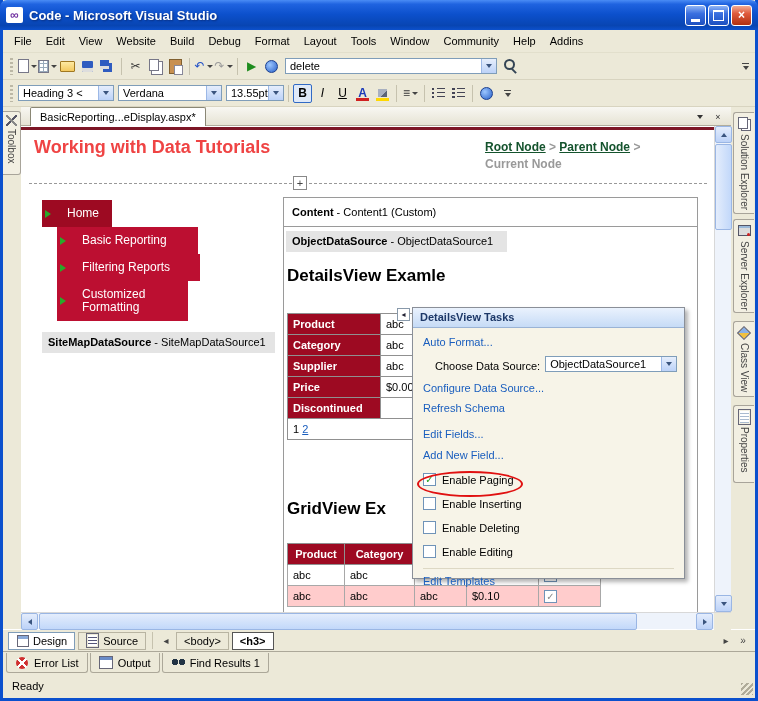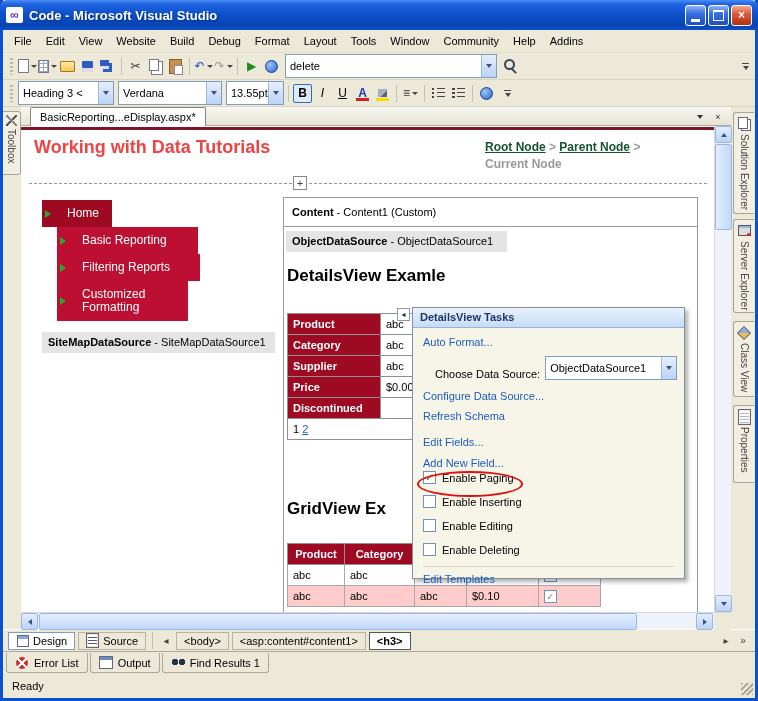--- a/index.html
+++ b/index.html
@@ -42,21 +42,21 @@
   .ic-marker::after{content:"";position:absolute;bottom:2px;left:3px;width:13px;height:3px;background:#ffd800}
   .ic-fontcolor{color:#1a3ab8;font-weight:bold;font-size:12px}
   .ic-fontcolor::after{content:"";position:absolute;bottom:2px;left:3px;width:13px;height:3px;background:#d02020}
   .ic-numlist::before{content:"";width:8px;height:11px;background:repeating-linear-gradient(180deg,#445 0 1px,transparent 1px 4px);margin-left:5px}
   .ic-numlist::after{content:"";position:absolute;left:3px;top:4px;width:2px;height:11px;background:repeating-linear-gradient(180deg,#445 0 2px,transparent 2px 4px)}
   .ic-bullist::before{content:"";width:8px;height:11px;background:repeating-linear-gradient(180deg,#445 0 1px,transparent 1px 4px);margin-left:5px}
   .ic-bullist::after{content:"";position:absolute;left:3px;top:4px;width:3px;height:11px;background:repeating-linear-gradient(180deg,#445 0 2px,transparent 2px 4px)}
   .ovf{width:13px;height:19px;display:flex;flex-direction:column;align-items:center;justify-content:center;margin-left:auto}
   .ovf::before{content:"";width:7px;height:1px;background:#444;margin-bottom:2px}
   .ovf::after{content:"";border-top:4px solid #444;border-left:3px solid transparent;border-right:3px solid transparent}
-  .combo{height:24px;background:#fff;border:1px solid #7f9db9;display:flex;align-items:center;flex:none}
+  .combo{height:16px;background:#fff;border:1px solid #7f9db9;display:flex;align-items:center;flex:none}
   .combo-text{flex:1;padding:0 4px;font-size:11px;white-space:nowrap;overflow:hidden}
   .combo-arrow{width:15px;align-self:stretch;background:linear-gradient(#e6eefc,#bcd2f8);border-left:1px solid #9cb8e6;display:flex;align-items:center;justify-content:center}
   .combo-arrow::after{content:"";border-top:4px solid #3a547e;border-left:3px solid transparent;border-right:3px solid transparent}
   .tb-active{border:1px solid #316ac5;background:#dfe9f8;border-radius:2px}
   .fmt-b{font-weight:bold}.fmt-i{font-style:italic}.fmt-u{text-decoration:underline}
 
   
   .mid{position:relative;height:522px}
   .side-left{position:absolute;left:0;top:0;width:18px;height:100%}
   .ltab{position:absolute;left:0;top:4px;width:18px;height:64px;background:#f2efe2;border:1px solid #a8a49a;border-left:none;border-radius:0 3px 3px 0;display:flex;flex-direction:column;align-items:center;padding-top:3px;gap:3px}
@@ -117,21 +117,21 @@
   tr.alt td{background:#ffcccc}
   .cb{display:inline-block;width:13px;height:13px;background:#fff;border:1px solid #6f93b8;text-align:center;line-height:11px;font-size:10px;vertical-align:middle}
   .cb .ck{color:#1f9e1f;font-weight:bold}
   .cb.gray .ck{color:#8a8a8a}
 
   
   .tasks{position:absolute;left:391px;top:181px;width:273px;height:272px;background:#f7f4e8;border:1px solid #8a8f98;box-shadow:3px 3px 4px rgba(0,0,0,.3);z-index:5}
   .tasks-title{height:20px;background:linear-gradient(#eaf2fd,#c6dbf6);border-bottom:1px solid #9ab3d5;font-weight:bold;font-size:11px;color:#1d3868;line-height:19px;padding:0 7px}
   .tasks-body{padding:7px 10px 0;font-size:11px}
   .tlink{display:block;color:#1a5ebe;text-decoration:none;line-height:14px}
-  .mb7{margin-bottom:7px}.mb6{margin-bottom:6px}.mb12{margin-bottom:12px}.mb10{}
+  .mb7{margin-bottom:7px}.mb6{margin-bottom:6px}.mb12{margin-bottom:12px}.mb10{margin-bottom:10px}
   .choose-row{display:flex;align-items:flex-end;margin:3px 12px 9px}
   .choose-row .lbl{flex:none;margin-right:5px}
   .tcheck{display:flex;align-items:center;gap:6px;margin-bottom:9px;height:15px}
   .edit-templates-row{border-top:1px solid #ddd8c4;padding-top:5px;margin-top:2px}
   .annot{position:absolute;left:4px;top:163px;width:106px;height:26px;border:2px solid #e01010;border-radius:50%;z-index:9;pointer-events:none}
 
   
   .viewbar{height:22px;display:flex;align-items:center;gap:3px;padding:0 5px;background:#ece9d8;border-top:1px solid #fff}
   .vb-btn{height:18px;border:1px solid #b8b4a2;background:#ece9d8;padding:0 7px;font-size:11px;display:flex;align-items:center;gap:4px;white-space:nowrap}
   .vb-btn.active{background:#fff;border-color:#7f9db9}
@@ -373,25 +373,25 @@
               <label class="tcheck">
                 <span class="cb"><span class="ck">✓</span></span>
                 <span>Enable Paging</span>
               </label>
               <label class="tcheck">
                 <span class="cb"></span>
                 <span>Enable Inserting</span>
               </label>
               <label class="tcheck">
                 <span class="cb"></span>
-                <span>Enable Editing</span>
+                <span>Enable Deleting</span>
               </label>
               <label class="tcheck">
                 <span class="cb"></span>
-                <span>Enable Deleting</span>
+                <span>Enable Editing</span>
               </label>
               <div class="edit-templates-row">
                 <a class="tlink">Edit Templates</a>
               </div>
             </div>
             <div class="annot"></div>
           </div>
         </div>
 
         <div class="vscroll">
@@ -434,21 +434,20 @@
       <span class="vb-ic vi-design"></span>
       <span>Design</span>
     </span>
     <span class="vb-btn">
       <span class="vb-ic vi-source"></span>
       <span>Source</span>
     </span>
     <span class="sep"></span>
     <span class="vb-arrow">◂</span>
     <span class="vb-btn">&lt;body&gt;</span>
-    <span class="vb-btn">&lt;asp:content#content1&gt;</span>
     <span class="vb-btn tag-current">&lt;h3&gt;</span>
     <span class="spacer"></span>
     <span class="vb-arrow">▸</span>
     <span class="vb-arrow">»</span>
   </div>
 
   <div class="paneltabs">
     <span class="ptab">
       <span class="p-ic pi-err"></span>
       <span>Error List</span>

